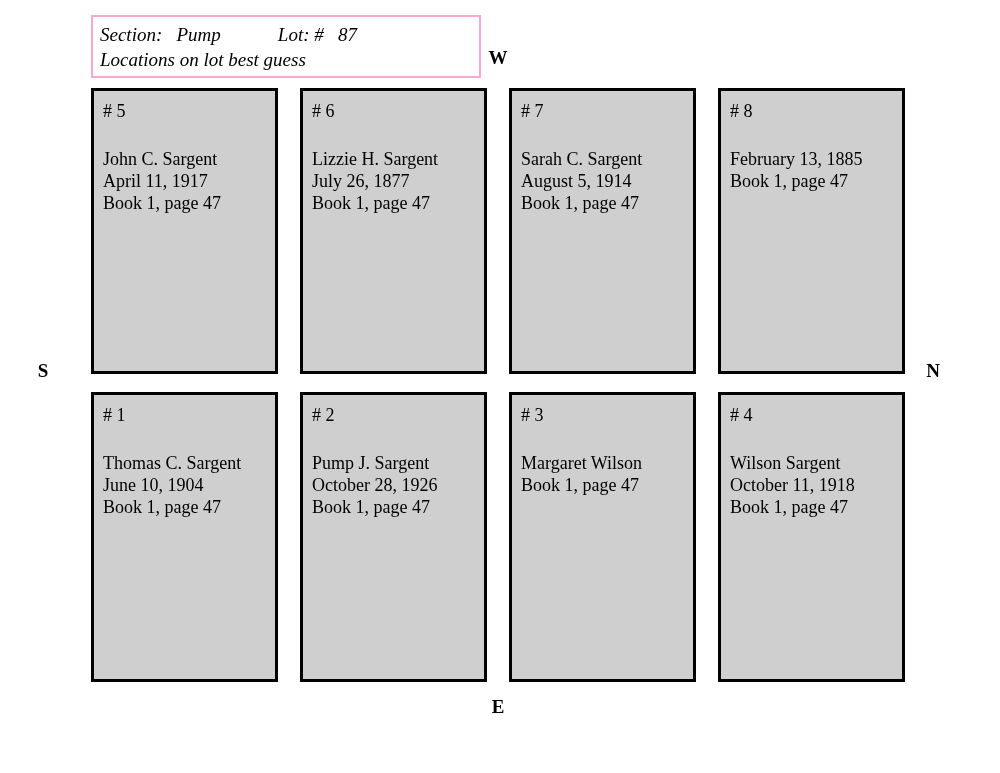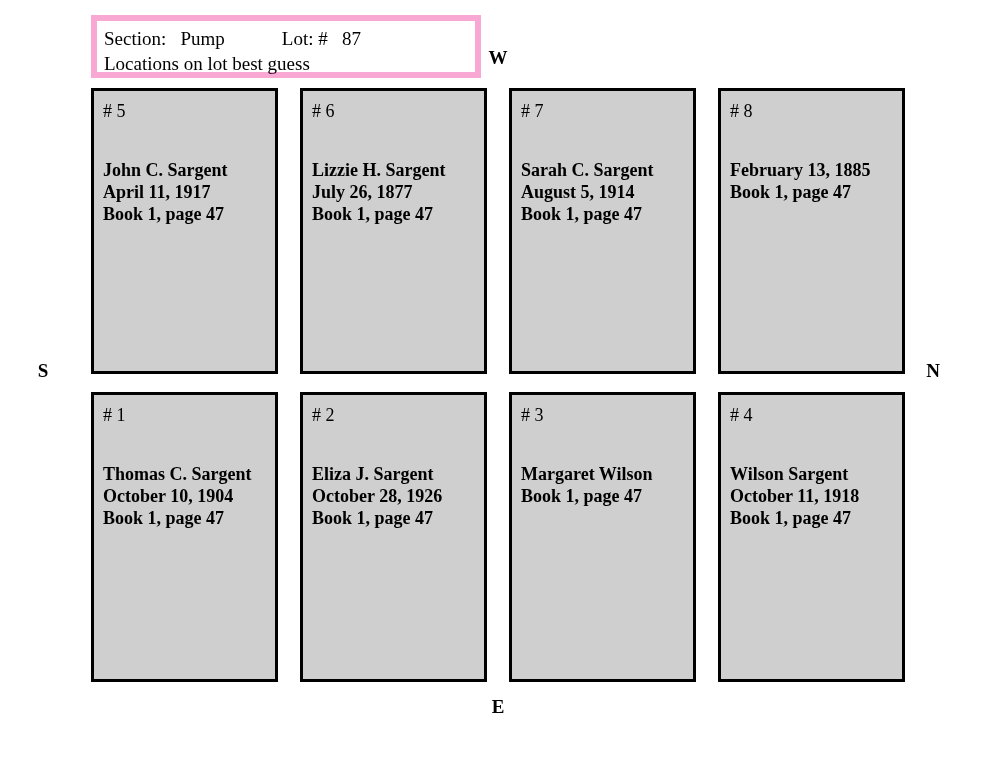--- a/index.html
+++ b/index.html
@@ -20,24 +20,25 @@
     overflow: hidden;
   }
 
   
   .header-box {
     position: absolute;
     left: 91px;
     top: 15px;
     width: 390px;
     height: 63px;
-    border: 6px solid #f9a8d4;
+    border: 2px solid #f9a8d4;
     background: #ffffff;
     box-sizing: border-box;
     padding: 5px 0 0 7px;
+    font-style: italic;
   }
   .header-line {
     font-size: 19px;
     line-height: 25px;
     white-space: pre;
   }
 
   
   .compass {
     position: absolute;
@@ -70,22 +71,21 @@
     border: 3px solid #000000;
     background: #cfcfcf;
     padding: 9px 0 0 9px;
   }
   .plot-number {
     font-size: 18px;
     line-height: 22px;
     white-space: pre;
   }
   .plot-details {
-    margin-top: 37px;
-    font-weight: bold;
+    margin-top: 26px;
   }
   .plot-line {
     font-size: 18px;
     line-height: 22px;
     white-space: pre;
   }
 </style>
 </head>
 <body>
 
@@ -139,29 +139,29 @@
     </div>
 
   </div>
 
   <div class="plot-row row-bottom">
 
     <div class="plot">
       <div class="plot-number"># 1</div>
       <div class="plot-details">
         <div class="plot-line">Thomas C. Sargent</div>
-        <div class="plot-line">October 10, 1904</div>
+        <div class="plot-line">June 10, 1904</div>
         <div class="plot-line">Book 1, page 47</div>
       </div>
     </div>
 
     <div class="plot">
       <div class="plot-number"># 2</div>
       <div class="plot-details">
-        <div class="plot-line">Eliza J. Sargent</div>
+        <div class="plot-line">Pump J. Sargent</div>
         <div class="plot-line">October 28, 1926</div>
         <div class="plot-line">Book 1, page 47</div>
       </div>
     </div>
 
     <div class="plot">
       <div class="plot-number"># 3</div>
       <div class="plot-details">
         <div class="plot-line">Margaret Wilson</div>
         <div class="plot-line">Book 1, page 47</div>

